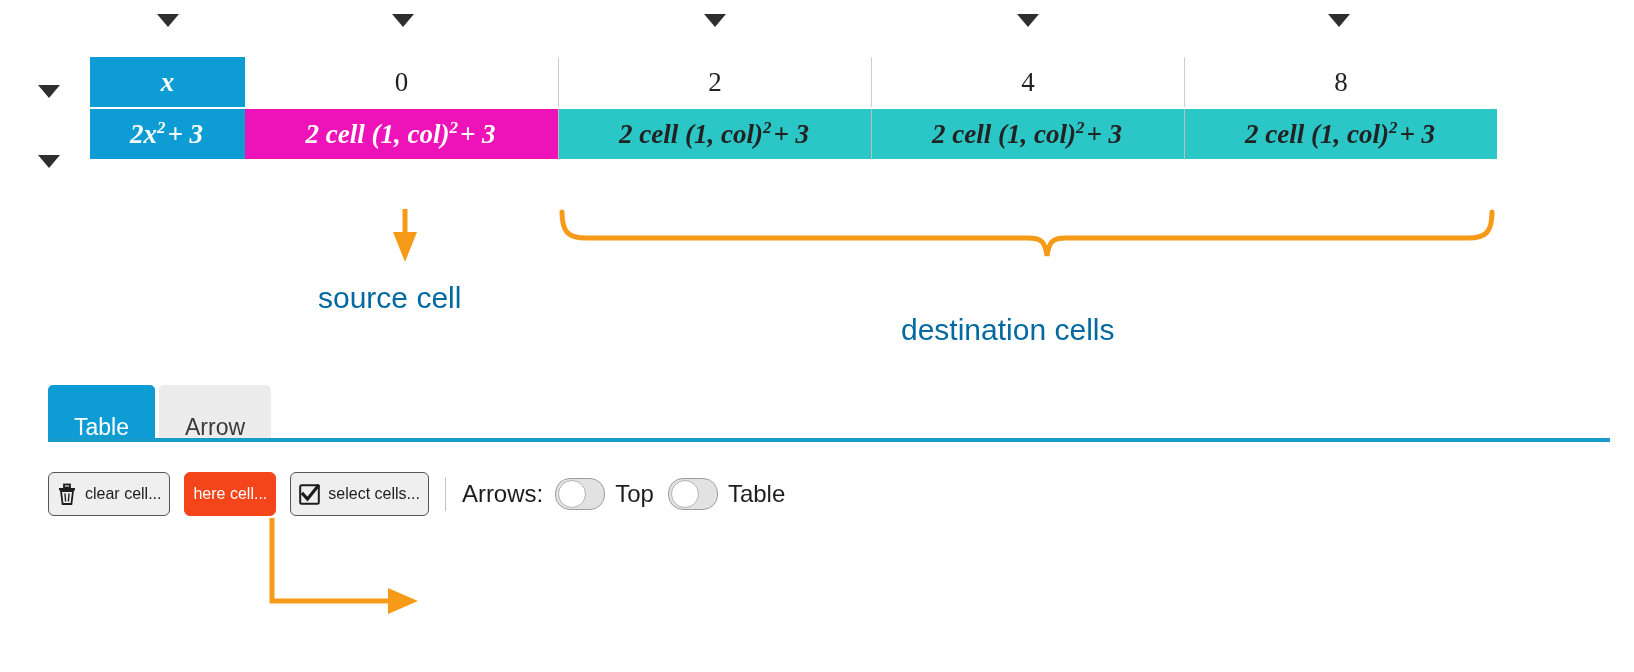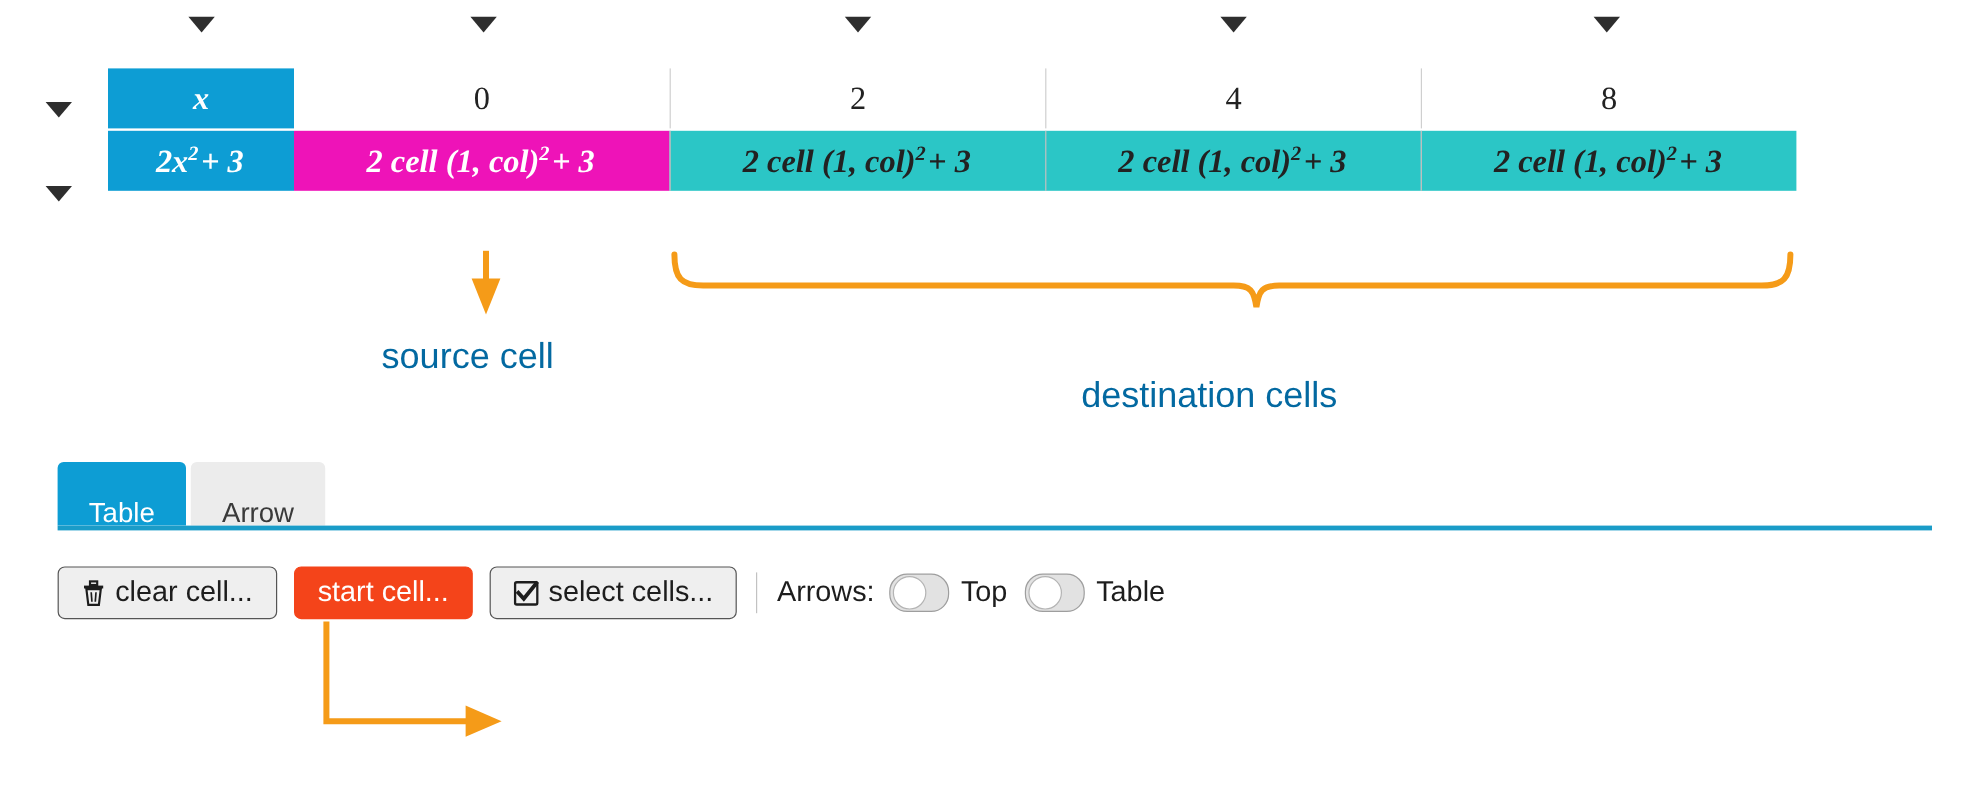--- a/index.html
+++ b/index.html
@@ -70,23 +70,23 @@
     cursor:pointer;text-align:center;
   }
   .tab.active{background:#0d9dd4;color:#ffffff;}
   .tabline{position:absolute;left:48px;top:438px;width:1562px;height:4px;background:#1a9cc8;}
 
   
   .toolbar{position:absolute;left:48px;top:472px;display:flex;align-items:center;}
   .btn{
     box-sizing:border-box;height:44px;
     display:flex;align-items:center;justify-content:center;
-    padding:0 19px;margin-right:14px;
+    padding:0 8px;margin-right:14px;
     border:1px solid #555;border-radius:6px;
-    background:#efefef;color:#1d1d1d;font-size:24px;
+    background:#efefef;color:#1d1d1d;font-size:16px;
     cursor:pointer;white-space:nowrap;
   }
   .btn.primary{background:#f4441a;border-color:#f4441a;color:#ffffff;}
   .btn .bicon{margin-right:8px;display:inline-flex;align-items:center;}
   .divider{width:1px;height:34px;background:#c2c2c2;margin:0 16px 0 2px;}
   .arrows-label{font-size:24px;color:#1d1d1d;margin-right:12px;white-space:nowrap;}
   .switch{
     width:48px;height:30px;border-radius:15px;
     background:#e2e2e2;border:1px solid #9e9e9e;
     position:relative;margin:0 10px 0 0;cursor:pointer;flex:none;
@@ -183,21 +183,21 @@
           <path d="M4 8 L5.6 21 L14.4 21 L16 8 Z" fill="none" stroke="#1d1d1d" stroke-width="1.8"></path>
           <rect x="7" y="1.5" width="6" height="3" fill="none" stroke="#1d1d1d" stroke-width="1.8"></rect>
           <line x1="8" y1="10.5" x2="8.6" y2="18.5" stroke="#1d1d1d" stroke-width="1.4"></line>
           <line x1="12" y1="10.5" x2="11.4" y2="18.5" stroke="#1d1d1d" stroke-width="1.4"></line>
         </svg>
       </span>
       <span>clear cell...</span>
     </div>
 
     <div class="btn primary">
-      <span>start cell...</span>
+      <span>here cell...</span>
     </div>
 
     <div class="btn">
       <span class="bicon">
         <svg width="21" height="21" viewBox="0 0 21 21">
           <rect x="1.2" y="1.2" width="18.6" height="18.6" rx="1.5" fill="none" stroke="#1d1d1d" stroke-width="2"></rect>
           <path d="M4 10 L8.5 15 L19 2" fill="none" stroke="#1d1d1d" stroke-width="3.2" stroke-linecap="square"></path>
         </svg>
       </span>
       <span>select cells...</span>

